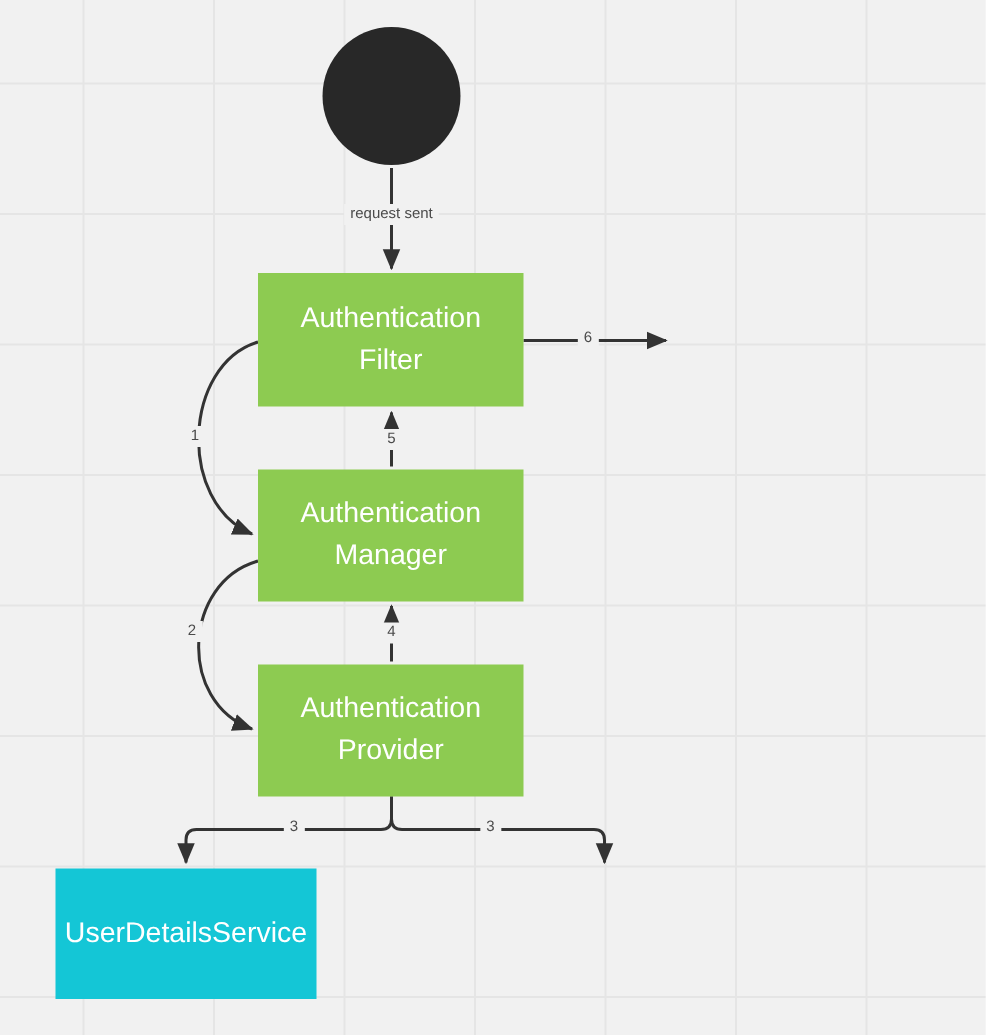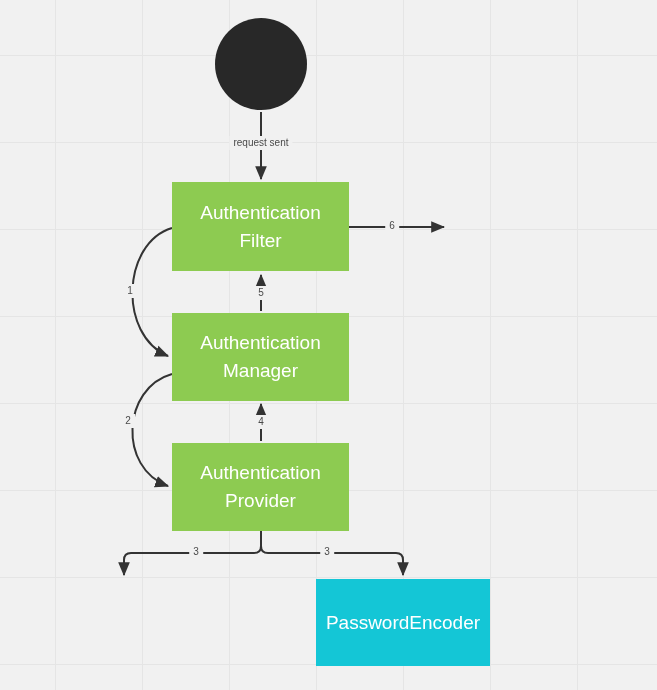--- a/index.html
+++ b/index.html
@@ -113,24 +113,24 @@
   <div class="node green n-manager">
     <span class="node-label">Authentication
 Manager</span>
   </div>
 
   <div class="node green n-provider">
     <span class="node-label">Authentication
 Provider</span>
   </div>
 
+  <div class="node cyan n-uds">
+    <span class="node-label">UserDetailsService</span>
+  </div>
 
-  <div class="node cyan n-pe">
-    <span class="node-label">PasswordEncoder</span>
-  </div>
 
   <div class="edge-label l-request">request sent</div>
   <div class="edge-label l-1">1</div>
   <div class="edge-label l-2">2</div>
   <div class="edge-label l-3a">3</div>
   <div class="edge-label l-3b">3</div>
   <div class="edge-label l-4">4</div>
   <div class="edge-label l-5">5</div>
   <div class="edge-label l-6">6</div>
 

